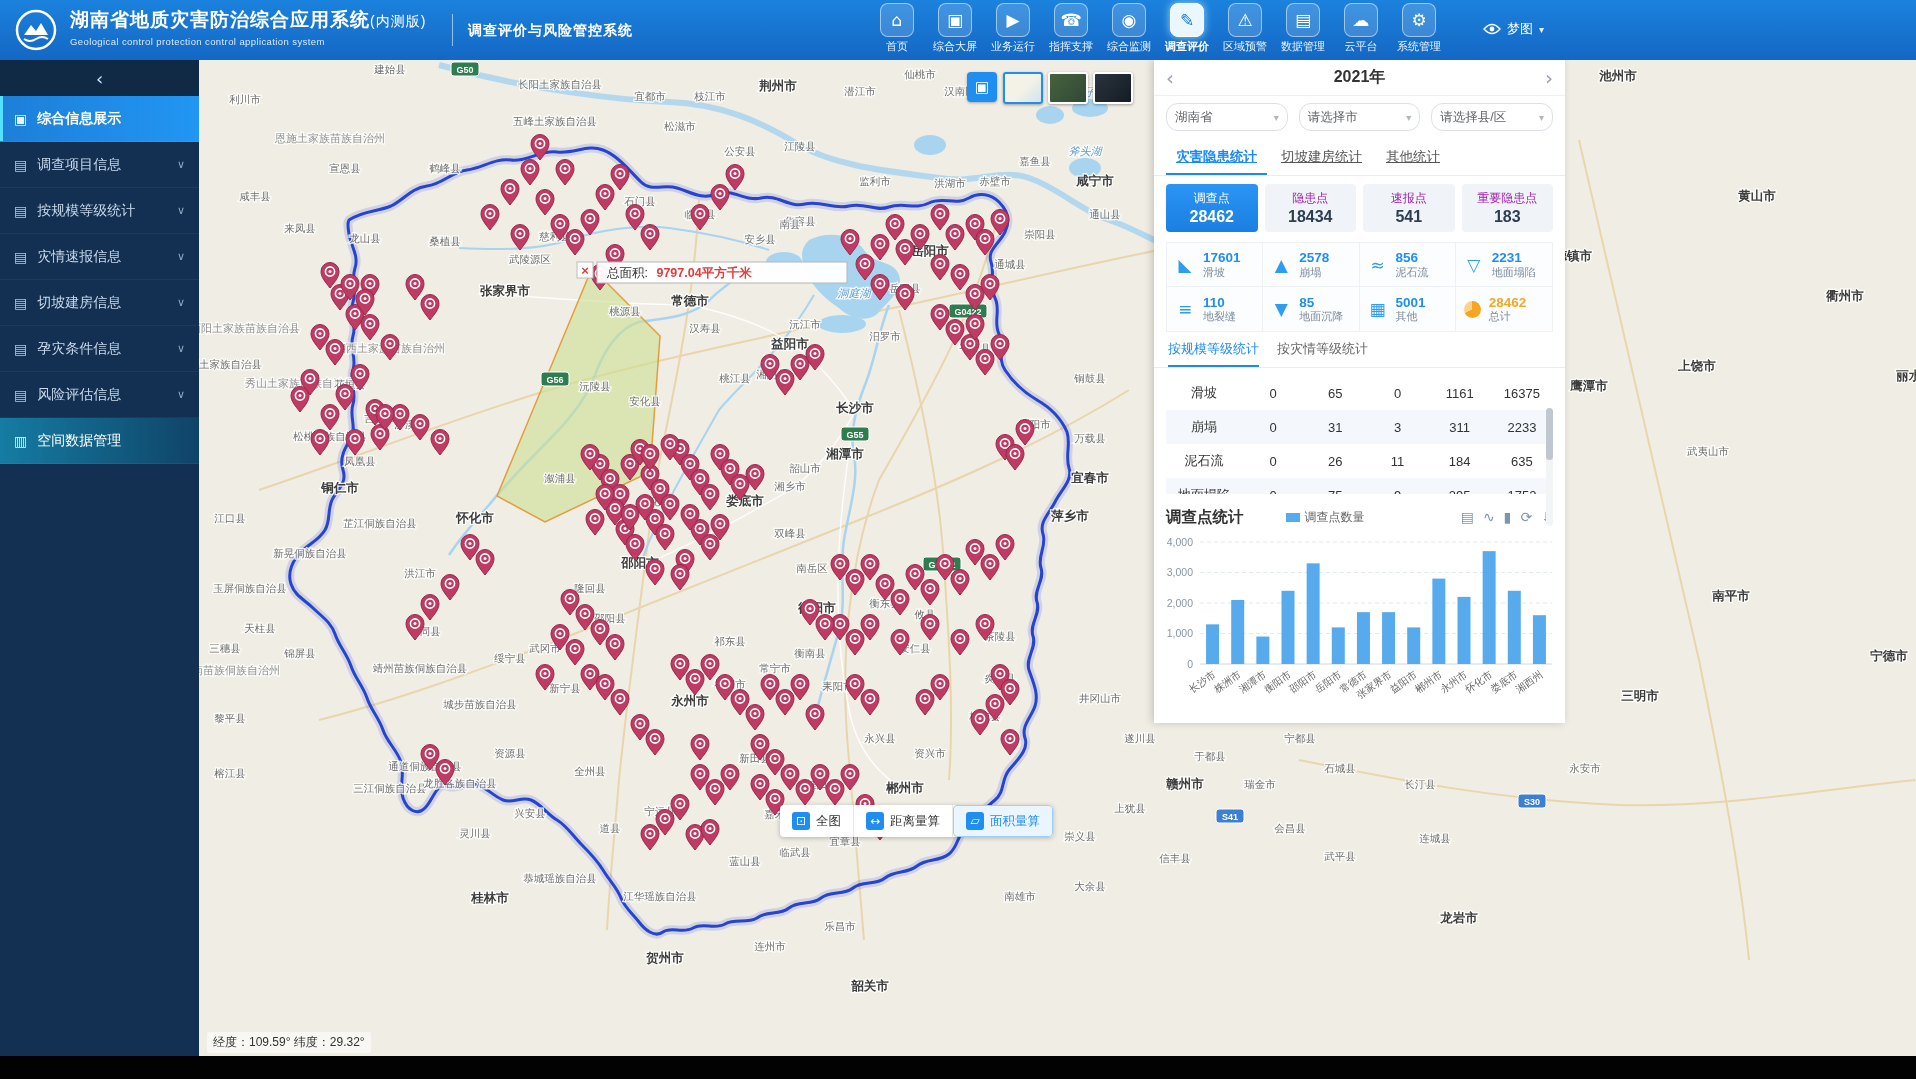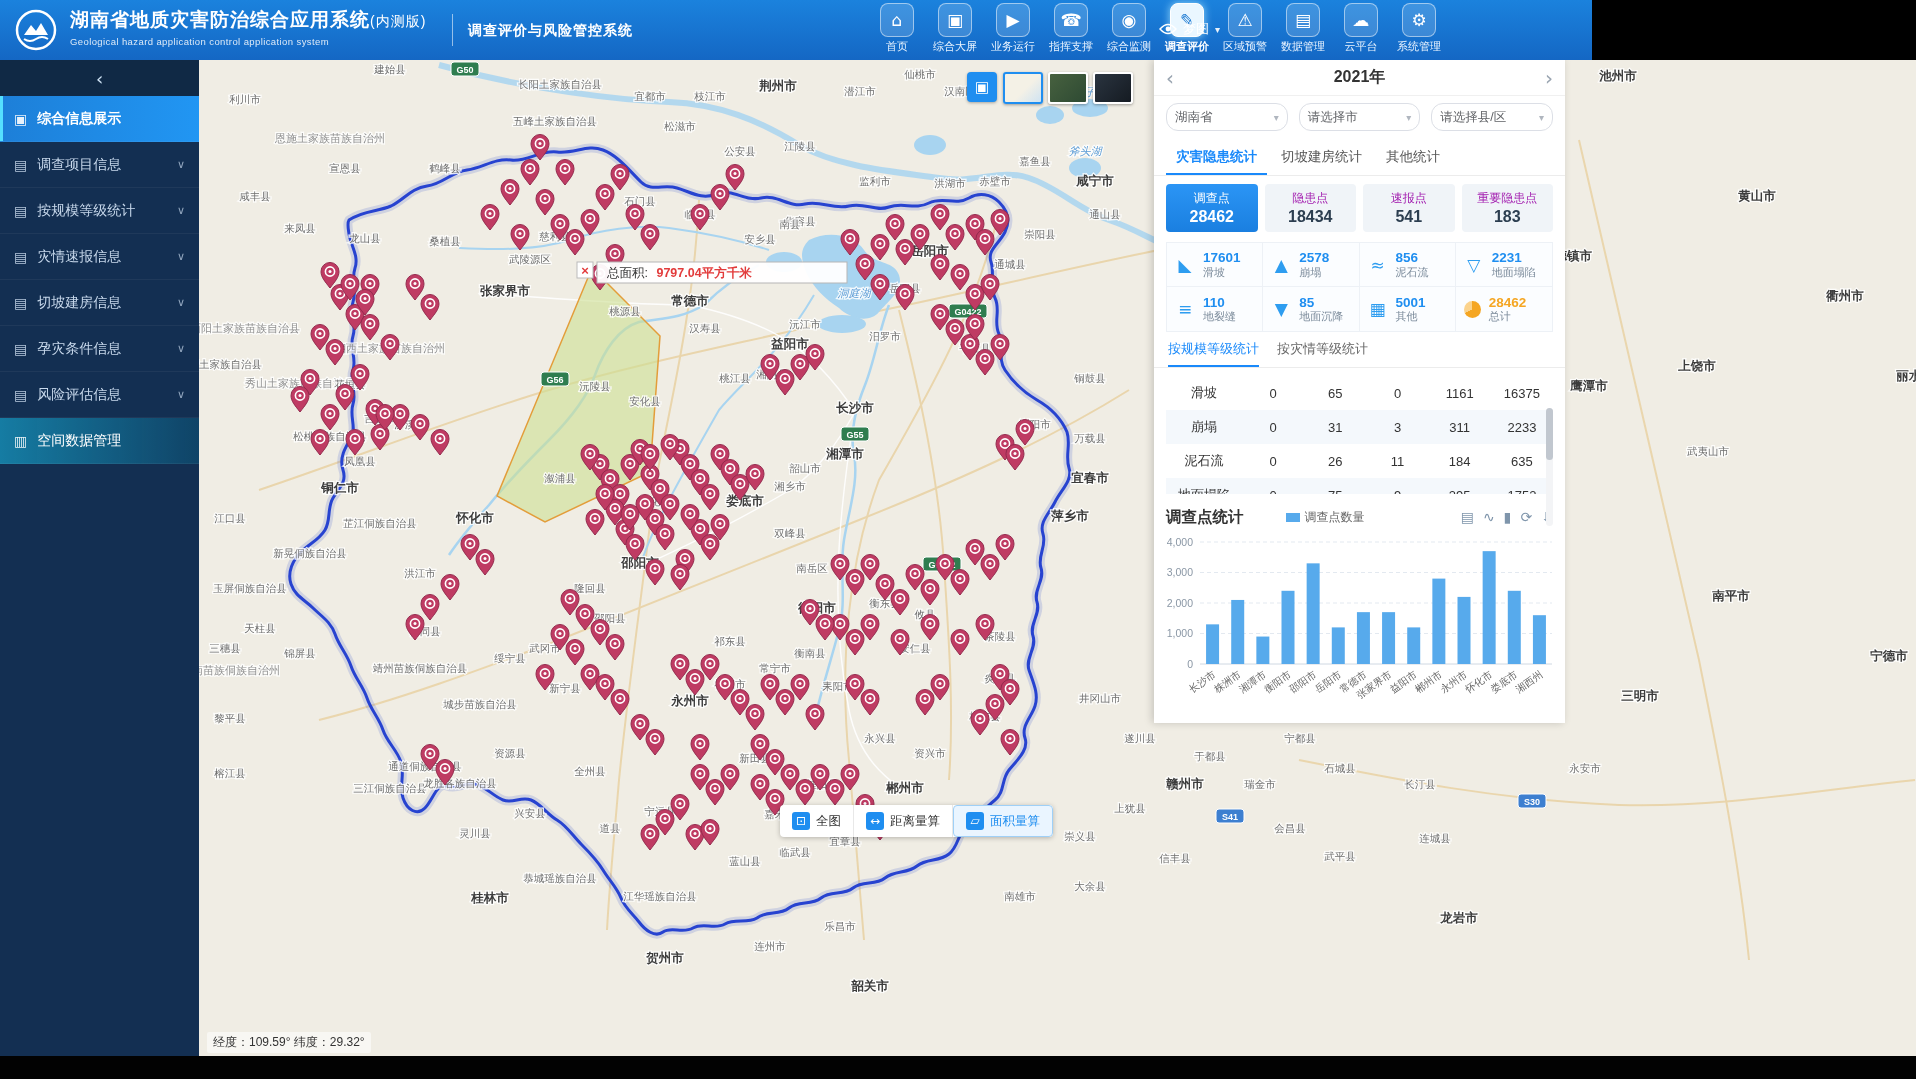--- a/index.html
+++ b/index.html
@@ -1,21 +1,21 @@
 <!DOCTYPE html>
 <html><head>
 <meta charset="utf-8">
 <style>
   * { margin:0; padding:0; box-sizing:border-box; }
   html,body { width:1916px; height:1079px; overflow:hidden; background:#000; }
   body { font-family:"Liberation Sans","DejaVu Sans",sans-serif; position:relative; }
   .glyph { font-family:"DejaVu Sans",sans-serif; }
 
   
-  .header { position:absolute; left:0; top:0; width:1592px; height:60px;
+  .header { position:absolute; left:0; top:0; width:1916px; height:60px;
     background:linear-gradient(180deg,#1b82dd,#1467c4); z-index:50; color:#fff; }
   .logo { position:absolute; left:14px; top:8px; width:44px; height:44px; }
   .title-block { position:absolute; left:70px; top:7px; }
   .app-title { font-size:19px; font-weight:bold; letter-spacing:1px; white-space:nowrap; }
   .app-title .badge { font-size:14px; font-weight:normal; }
   .app-subtitle { font-size:9.5px; letter-spacing:.4px; opacity:.85; margin-top: 3px; }
   .hdr-divider { position:absolute; left:452px; top:14px; width:1px; height:32px; background:rgba(255,255,255,.55); }
   .system-name { position:absolute; left:468px; top:22px; font-size:14px; font-weight:bold; letter-spacing:1px; }
   .hdr-nav { position:absolute; left:868px; top:3px; display:flex; }
   .nav-item { width:58px; display:flex; flex-direction:column; align-items:center; cursor:pointer; }
@@ -74,21 +74,21 @@
     box-shadow:-2px 0 8px rgba(0,0,0,.18); overflow:hidden; }
   .year-bar { height:36px; display:flex; align-items:center; justify-content:space-between; padding:0 12px;
     border-bottom:1px solid #f0f0f0; }
   .year-arrow { font-size:20px; color:#9aa5b1; cursor:pointer; line-height:1; }
   .year-label { font-size:16px; color:#333; font-weight:bold; }
   .selects-row { display:flex; gap:11px; padding:7px 12px; }
   .select-box { flex:1; height:28px; border:1px solid #dcdfe6; border-radius:12px; display:flex; align-items:center;
     justify-content:space-between; padding:0 8px; font-size:12.5px; color:#606266; cursor:pointer; background:#fff; }
   .select-caret { font-size:10px; color:#b0b6bf; }
   .tabs-row { display:flex; gap:4px; padding:0 12px; border-bottom:1px solid #ececec; margin-top:2px; }
-  .tab { padding:8px 10px 7px; font-size:13.5px; color:#555; cursor:pointer; border-bottom:2px solid transparent; white-space:nowrap; }
+  .tab { padding:8px 10px 7px; font-size:13.5px; color:#555; cursor:pointer; border-bottom:2px solid transparent; white-space:nowrap;text-decoration:underline; }
   .tab.active { color:#1989fa; border-bottom-color:#1989fa; font-weight:bold; }
   .stat-cards { display:flex; gap:7px; padding:8px 12px 4px; }
   .stat-card { flex:1; height:48px; border-radius:4px; background:#f0f4f8; display:flex; flex-direction:column;
     align-items:center; justify-content:center; cursor:pointer; }
   .stat-card .sc-label { font-size:12px; color:#a21caf; white-space:nowrap; }
   .stat-card .sc-value { font-size:16px; font-weight:bold; color:#2c3e50; margin-top:1px; }
   .stat-card.active { background:linear-gradient(180deg,#2b95f5,#1a7fe0); }
   .stat-card.active .sc-label, .stat-card.active .sc-value { color:#fff; }
   .hazard-grid { display:grid; grid-template-columns:repeat(4,1fr); margin:6px 12px 0; border:1px solid #edf1f6; }
   .hz-cell { height:44px; display:flex; align-items:center; gap:8px; padding:0 8px; border-right:1px solid #edf1f6;
@@ -130,21 +130,21 @@
 <div class="header">
   <svg class="logo" viewBox="0 0 44 44">
     <circle cx="22" cy="22" r="19" fill="none" stroke="#fff" stroke-width="2.5"></circle>
     <path d="M10 27 L17 17 L22 23 L27 15 L34 27 Z" fill="#fff"></path>
     <path d="M10 31 q6 4 12 0 q6 -4 12 0" fill="none" stroke="#fff" stroke-width="2"></path>
   </svg>
   <div class="title-block">
     <div class="app-title">
       <span>湖南省地质灾害防治综合应用系统</span><span class="badge">(内测版)</span>
     </div>
-    <div class="app-subtitle">Geological hazard application control application system</div>
+    <div class="app-subtitle">Geological control protection control application system</div>
   </div>
   <div class="hdr-divider"></div>
   <div class="system-name">调查评价与风险管控系统</div>
   <div class="hdr-nav">
       <div class="nav-item">
         <span class="nav-tile">
           <span class="nav-glyph glyph">⌂</span>
         </span>
         <span class="nav-label">首页</span>
       </div>

